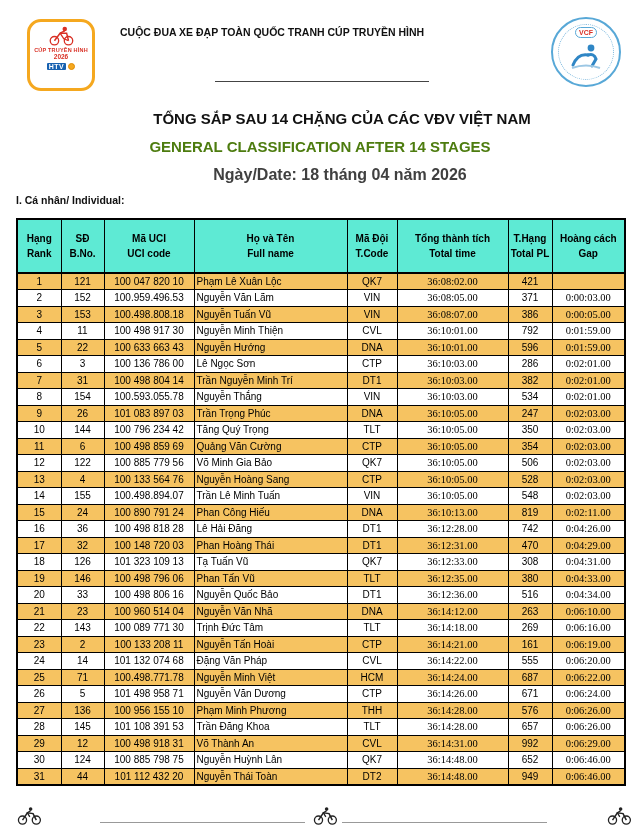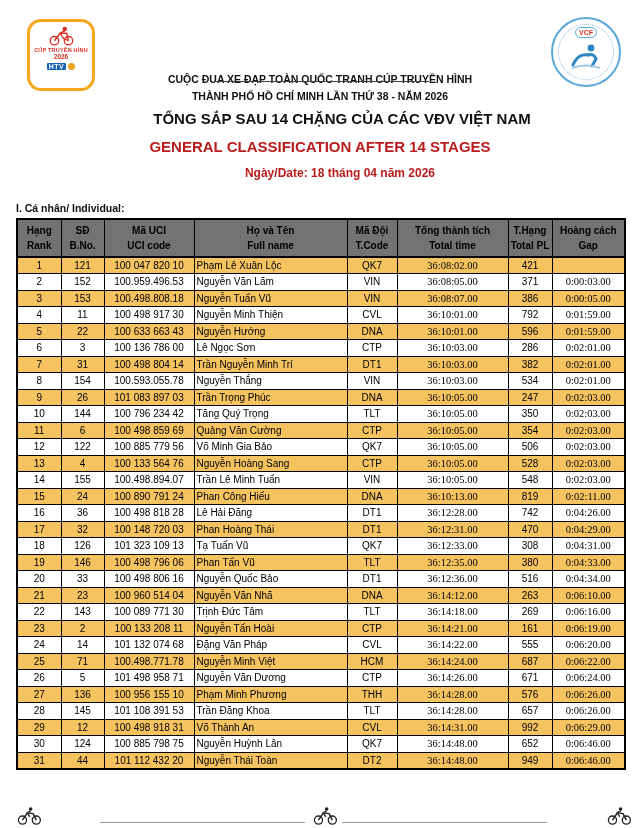--- a/index.html
+++ b/index.html
@@ -3,21 +3,21 @@
 <meta charset="utf-8">
 <style>
   * { margin:0; padding:0; box-sizing:border-box; }
   html,body { background:#fff; }
   .page {
     position:relative; width:640px; height:828px; background:#ffffff;
     font-family:"Liberation Sans", sans-serif; color:#000; overflow:hidden;
     margin:0 auto;
   }
   
-  .org-header { position:absolute; left:120px; top:24px; width:400px; text-align:center;margin-top:47px; }
+  .org-header { position:absolute; left:120px; top:24px; width:400px; text-align:left; }
   .org-header .l1, .org-header .l2, .org-header .l3 {
     font-size:10.5px; font-weight:bold; line-height:1.65; color:#111;
   }
   .header-divider { position:absolute; left:215px; top:81px; width:214px; border-top:1.5px solid #444; }
 
   
   .cup-logo {
     position:absolute; left:27px; top:19px; width:68px; height:72px;
     background:#fff; border:3px solid #F5A81F; border-radius:14px;
     display:flex; flex-direction:column; align-items:center; justify-content:flex-start;
@@ -38,33 +38,33 @@
   }
   .vcf-logo .inner-ring {
     width:56px; height:56px; border-radius:50%; border:1px dotted #7FB9DE;
     display:flex; flex-direction:column; align-items:center; justify-content:flex-start; padding-top:2px;
   }
   .vcf-badge { font-size:7px; font-weight:bold; color:#D93025; border:1px solid #58A8D7; border-radius:6px; padding:0 3px; background:#fff; line-height:1.3; }
   .vcf-rider { width:36px; height:34px; margin-top:1px; }
 
   
   .doc-title-vi { position:absolute; left:0; top:110px; width:640px; text-align:center; font-size:15px; font-weight:bold; color:#111;padding-left:44px; }
-  .doc-title-en { position:absolute; left:0; top:138px; width:640px; text-align:center; font-size:15px; font-weight:bold; color:#b91c1c; }
-  .doc-date    { position:absolute; left:0; top:166px; width:640px; text-align:center; font-size:12px; font-weight:bold; color:#b91c1c;padding-left:40px; }
-  .section-label { position:absolute; left:16px; top:194px; font-size:10.5px; font-weight:bold; color:#111;margin-top:8px; }
+  .doc-title-en { position:absolute; left:0; top:138px; width:640px; text-align:center; font-size:15px; font-weight:bold; color:#4d7c0f; }
+  .doc-date    { position:absolute; left:0; top:166px; width:640px; text-align:center; font-size:16px; font-weight:bold; color:#404040;padding-left:40px; }
+  .section-label { position:absolute; left:16px; top:194px; font-size:10.5px; font-weight:bold; color:#111; }
 
   
   .gc-table-wrap { position:absolute; left:16px; top:218px; width:608px; }
   table.gc { width:608px; border-collapse:collapse; table-layout:fixed; border:2px solid #000; }
   table.gc th, table.gc td {
     border:1px solid #000; overflow:hidden; white-space:nowrap;
     text-align:center; vertical-align:middle;
   }
   table.gc thead th {
-    background:#737373; font-size:10px; font-weight:bold; height:38px; line-height:1.5;
+    background:#5eead4; font-size:10px; font-weight:bold; height:54px; line-height:1.5;
     border-bottom:2px solid #000; padding:0 1px;
   }
   table.gc td { height:16.5px; font-size:10px; padding:0 2px; color:#000; }
   table.gc tr.odd td { background:#F6C361; }
   table.gc tr.even td { background:#ffffff; }
   table.gc td.left { text-align:left; }
   table.gc td.serif { font-family:"Liberation Serif", serif; font-size:10.5px; }
 
   
   .sig-line { position:absolute; border-top:1.5px solid #999; height:0; top:822px; }
@@ -92,21 +92,20 @@
     <div class="cup-title">CÚP TRUYỀN HÌNH</div>
     <div class="cup-year">2026</div>
     <div class="htv-row">
       <span class="htv">HTV</span>
       <span class="sponsor-dot"></span>
     </div>
   </div>
 
   <div class="org-header">
     <div class="l1">CUỘC ĐUA XE ĐẠP TOÀN QUỐC TRANH CÚP TRUYỀN HÌNH</div>
-    <div class="l2">THÀNH PHỐ HỒ CHÍ MINH LẦN THỨ 38 - NĂM 2026</div>
   </div>
   <div class="header-divider"></div>
 
   <div class="vcf-logo">
     <div class="inner-ring">
       <div class="vcf-badge">VCF</div>
       <svg class="vcf-rider" viewBox="0 0 36 34">
         <path d="M5 26 Q10 14 20 16" fill="none" stroke="#2F86C5" stroke-width="3" stroke-linecap="round"></path>
         <circle cx="23" cy="9" r="3.4" fill="#2F86C5"></circle>
         <path d="M20 16 Q26 14 28 20 L24 27" fill="none" stroke="#2F86C5" stroke-width="3" stroke-linecap="round"></path>

